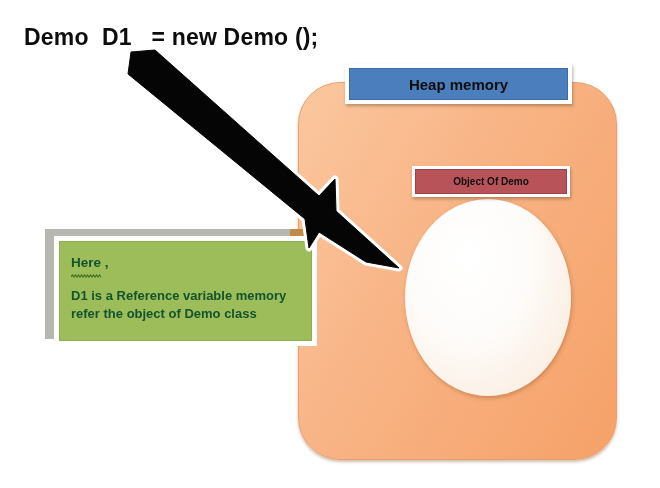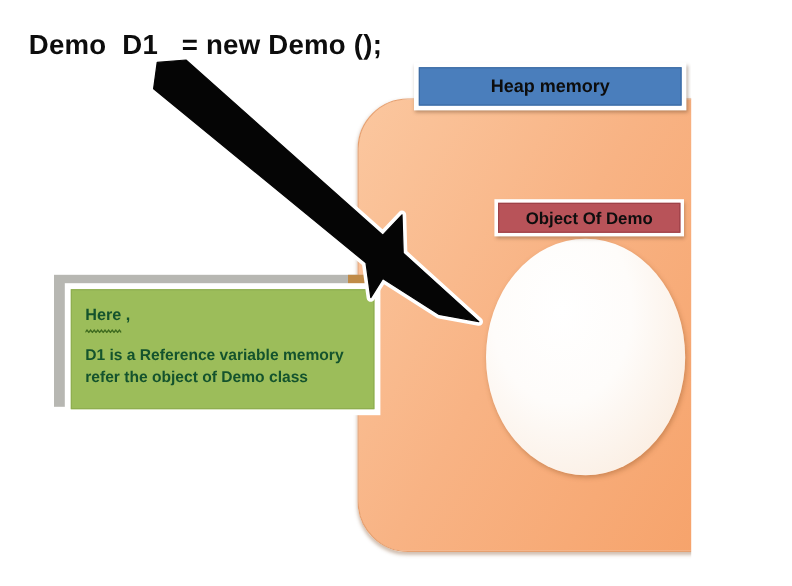--- a/index.html
+++ b/index.html
@@ -2,21 +2,21 @@
 <html><head>
 <meta charset="utf-8">
 <style>
   html, body {
     margin: 0;
     padding: 0;
     background: #ffffff;
   }
   #canvas {
     position: relative;
-    width: 576px;
+    width: 660px;
     height: 488px;
     background: #ffffff;
     overflow: hidden;
     font-family: "Liberation Sans", sans-serif;
   }
 
   
   #code-line {
     position: absolute;
     left: 24px;
@@ -68,21 +68,21 @@
     display: flex;
     align-items: center;
     justify-content: center;
     font-weight: bold;
     color: #0d0d0d;
   }
 
   
   #heap-memory-box {
     left: 345px;
-    top: 52px;
+    top: 64px;
     width: 227px;
     height: 40px;
     box-sizing: border-box;
   }
   #heap-memory-box .inner {
     background: #4a7ebc;
     border: 1px solid #3d6ba3;
     font-size: 15px;
   }
 
@@ -91,21 +91,21 @@
     left: 412px;
     top: 166px;
     width: 158px;
     height: 31px;
     box-sizing: border-box;
     padding: 3px;
   }
   #object-of-demo-box .inner {
     background: #b85359;
     border: 1px solid #9e4248;
-    font-size: 14px;
+    font-size: 10px;
     color: #0e0e0e;
   }
 
   
   #note-shadow {
     position: absolute;
     left: 45px;
     top: 229px;
     width: 262px;
     height: 110px;

